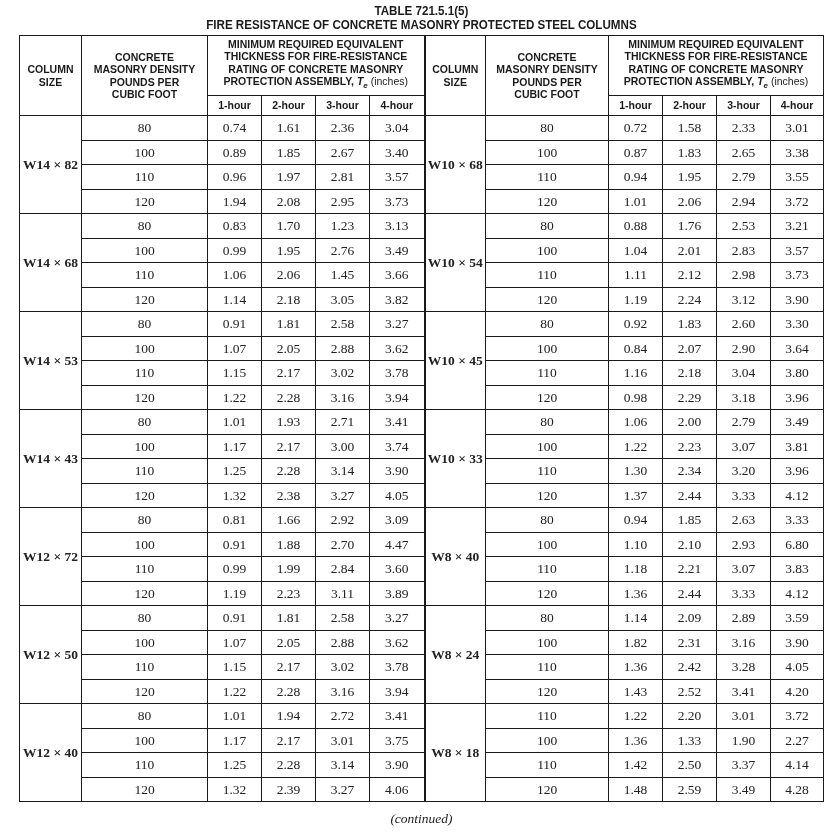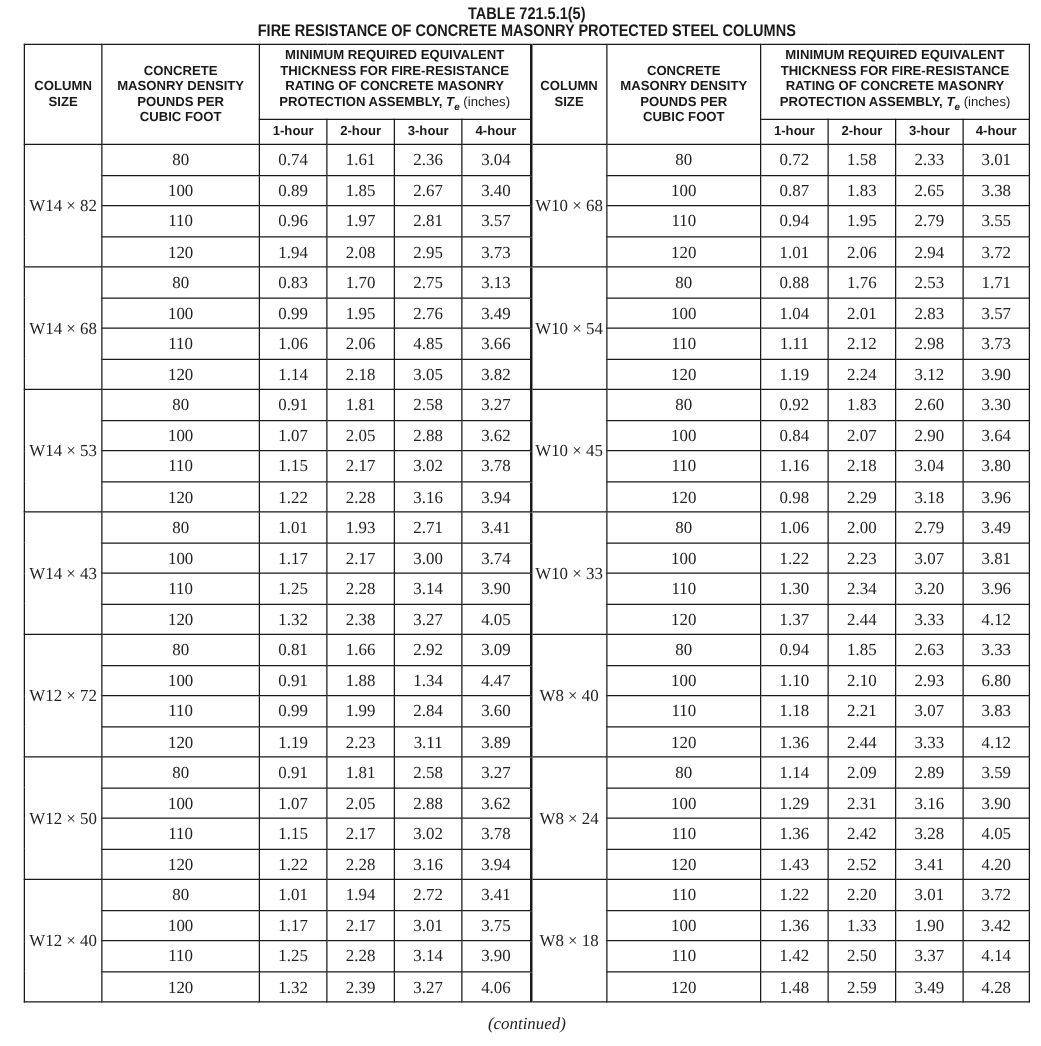--- a/index.html
+++ b/index.html
@@ -23,21 +23,21 @@
     font-family: "Liberation Sans", sans-serif; font-weight: bold;
     font-size: 10.5px; line-height: 12.5px; color: #1a1a1a;
   }
   th.hdr-main { height: 59px; padding-top: 2px; }
   th.hdr-sub { height: 19px; font-size: 10.5px; }
   th.col-size, th.col-dens { vertical-align: bottom; padding-bottom: 3px; }
   table.fr td {
     font-family: "Liberation Serif", serif; font-size: 13.5px; height: 23.5px; line-height: 23px;
     color: #222;
   }
-  td.size { text-align: left; padding-left: 2px; white-space: nowrap; font-size: 13.5px; }
+  td.size { text-align: left; padding-left: 2px; white-space: nowrap; font-size: 13.5px; font-weight: bold; }
   .div-left { border-right: 2px solid #1a1a1a !important; }
   .italic-T { font-style: italic; font-family: "Liberation Sans", sans-serif; }
   .continued {
     position: absolute; left: 0; width: 843px; top: 811px; text-align: center;
     font-family: "Liberation Serif", serif; font-style: italic; font-size: 13.5px; color: #222;
   }
 </style>
 </head>
 <body>
 
@@ -156,46 +156,46 @@
         <td>1.01</td>
         <td>2.06</td>
         <td>2.94</td>
         <td>3.72</td>
       </tr>
       <tr>
         <td rowspan="4" class="size">W14 × 68</td>
         <td>80</td>
         <td>0.83</td>
         <td>1.70</td>
-        <td>2.75</td>
+        <td>1.23</td>
         <td class="div-left">3.13</td>
         <td rowspan="4" class="size">W10 × 54</td>
         <td>80</td>
         <td>0.88</td>
         <td>1.76</td>
         <td>2.53</td>
-        <td>1.71</td>
+        <td>3.21</td>
       </tr>
       <tr>
         <td>100</td>
         <td>0.99</td>
         <td>1.95</td>
         <td>2.76</td>
         <td class="div-left">3.49</td>
         <td>100</td>
         <td>1.04</td>
         <td>2.01</td>
         <td>2.83</td>
         <td>3.57</td>
       </tr>
       <tr>
         <td>110</td>
         <td>1.06</td>
         <td>2.06</td>
-        <td>4.85</td>
+        <td>1.45</td>
         <td class="div-left">3.66</td>
         <td>110</td>
         <td>1.11</td>
         <td>2.12</td>
         <td>2.98</td>
         <td>3.73</td>
       </tr>
       <tr>
         <td>120</td>
         <td>1.14</td>
@@ -319,21 +319,21 @@
         <td>80</td>
         <td>0.94</td>
         <td>1.85</td>
         <td>2.63</td>
         <td>3.33</td>
       </tr>
       <tr>
         <td>100</td>
         <td>0.91</td>
         <td>1.88</td>
-        <td>1.34</td>
+        <td>2.70</td>
         <td class="div-left">4.47</td>
         <td>100</td>
         <td>1.10</td>
         <td>2.10</td>
         <td>2.93</td>
         <td>6.80</td>
       </tr>
       <tr>
         <td>110</td>
         <td>0.99</td>
@@ -372,21 +372,21 @@
         <td>2.89</td>
         <td>3.59</td>
       </tr>
       <tr>
         <td>100</td>
         <td>1.07</td>
         <td>2.05</td>
         <td>2.88</td>
         <td class="div-left">3.62</td>
         <td>100</td>
-        <td>1.29</td>
+        <td>1.82</td>
         <td>2.31</td>
         <td>3.16</td>
         <td>3.90</td>
       </tr>
       <tr>
         <td>110</td>
         <td>1.15</td>
         <td>2.17</td>
         <td>3.02</td>
         <td class="div-left">3.78</td>
@@ -425,21 +425,21 @@
       <tr>
         <td>100</td>
         <td>1.17</td>
         <td>2.17</td>
         <td>3.01</td>
         <td class="div-left">3.75</td>
         <td>100</td>
         <td>1.36</td>
         <td>1.33</td>
         <td>1.90</td>
-        <td>3.42</td>
+        <td>2.27</td>
       </tr>
       <tr>
         <td>110</td>
         <td>1.25</td>
         <td>2.28</td>
         <td>3.14</td>
         <td class="div-left">3.90</td>
         <td>110</td>
         <td>1.42</td>
         <td>2.50</td>

